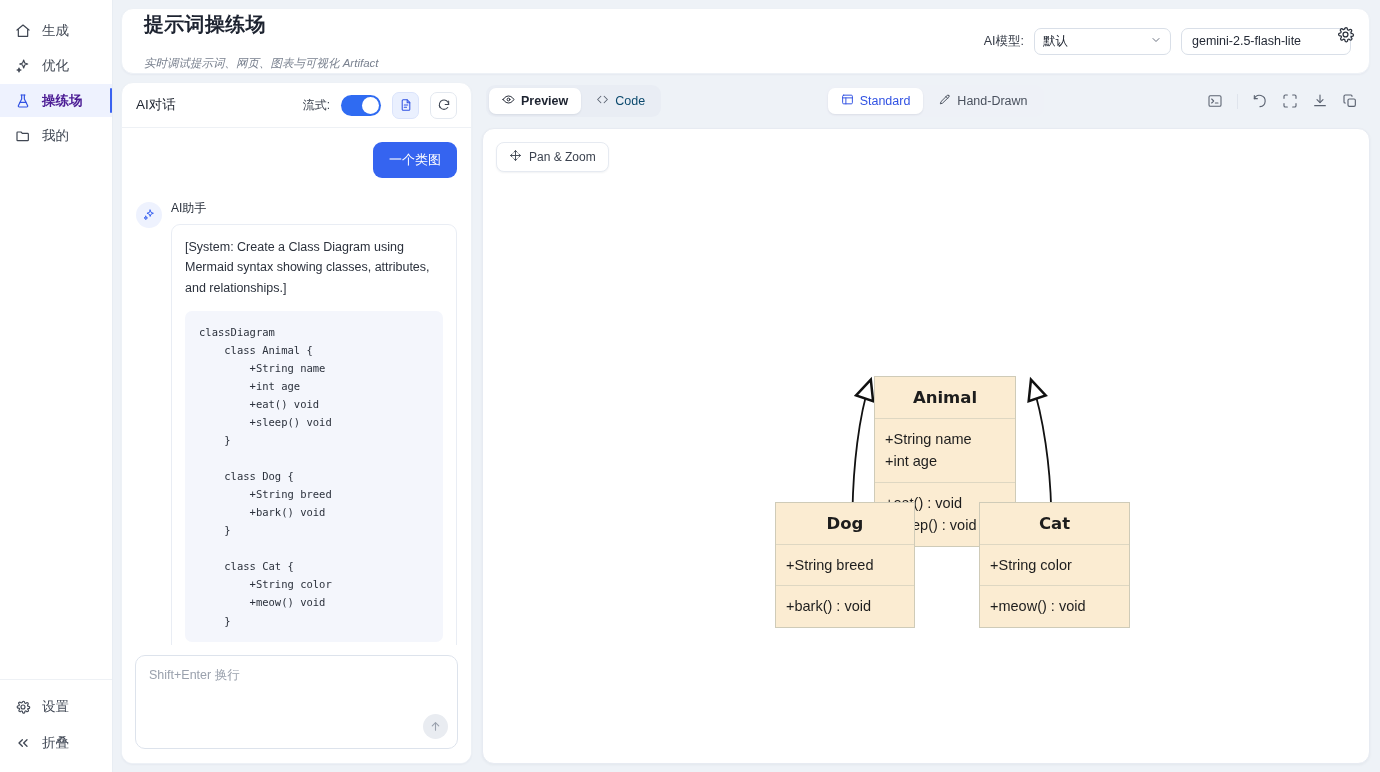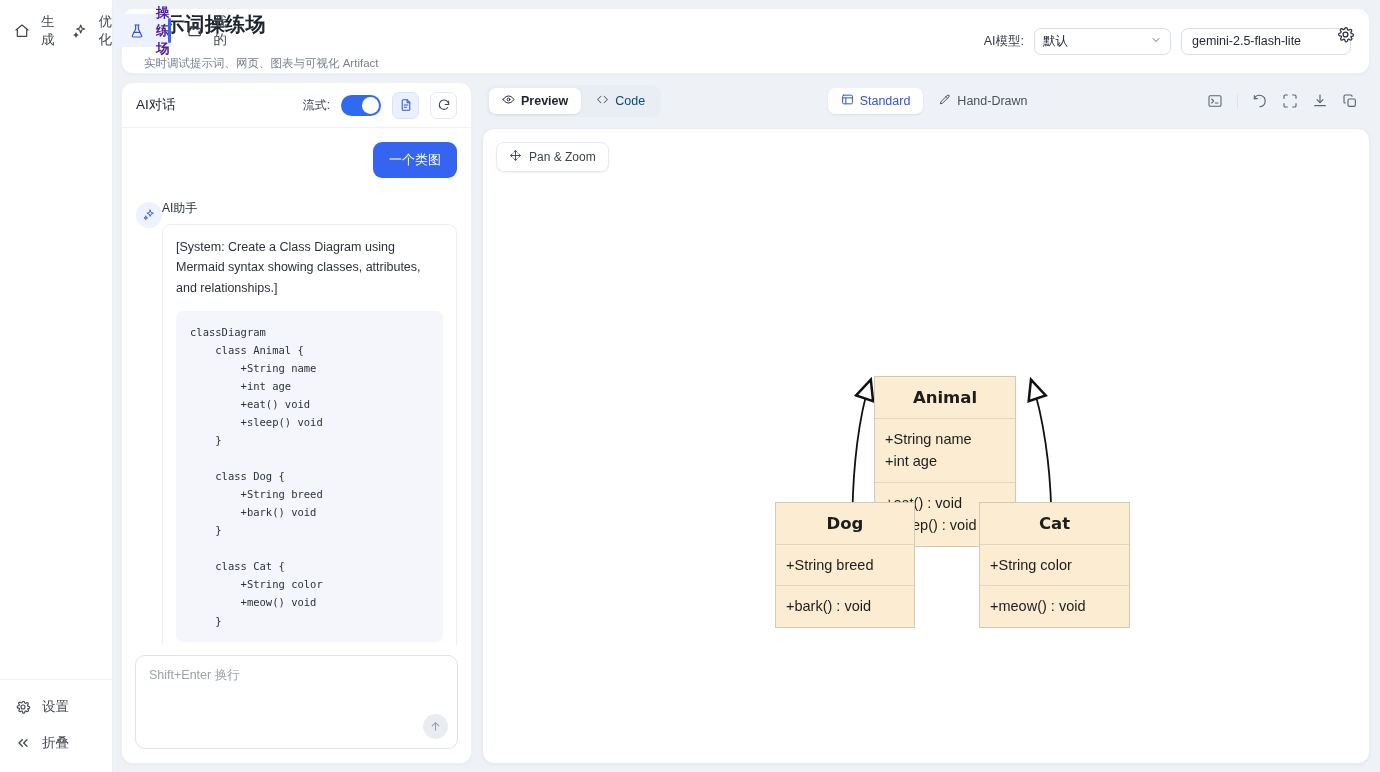--- a/index.html
+++ b/index.html
@@ -12,21 +12,21 @@
   .app { display: flex; width: 1380px; height: 772px; }
 
   
   .sidebar {
     width: 113px; height: 772px; background: #ffffff;
     border-right: 1px solid #e8edf3;
     display: flex; flex-direction: column; justify-content: space-between;
     padding-top: 14px; padding-bottom: 14px;
     position: relative; z-index: 5;
   }
-  .nav-list { display: flex; flex-direction: row; gap: 2px; }
+  .nav-list { display: flex; flex-direction: column; gap: 2px; }
   .nav-item {
     display: flex; align-items: center; gap: 11px;
     height: 33px; padding-left: 14px; margin: 0 0px;
     font-size: 13.5px; color: #3f4652; cursor: pointer; position: relative;
   }
   .nav-item .ic { width: 17px; height: 17px; display: flex; align-items: center; justify-content: center; }
   .nav-item.active { background: #eef2fe; color: #4c1d95; font-weight: 600; }
   .nav-item.active::after {
     content: ""; position: absolute; right: 0; top: 4px; bottom: 4px;
     width: 2.5px; background: #3b63f0; border-radius: 2px;
@@ -39,21 +39,21 @@
 
   
   .header {
     background: #fff; border-radius: 12px; height: 66px;
     display: flex; align-items: center; justify-content: space-between;
     padding: 0 18px 0 22px; border: 1px solid #edf1f6;
     box-shadow: 0 1px 2px rgba(18,34,66,.04);
     position: relative;
   }
   .title { font-size: 20px; font-weight: 700; color: #1d2330; letter-spacing: .3px; }
-  .subtitle { font-size: 11.5px; color: #79818f; margin-top: 18px; }
+  .subtitle { font-size: 11.5px; color: #79818f; margin-top: 18px; font-style: italic; }
   .hdr-right { display: flex; align-items: center; gap: 10px; }
   .hdr-label { font-size: 12.5px; color: #353b47; }
   .select {
     width: 137px; height: 27px; border: 1px solid #d9dfe8; border-radius: 7px;
     background: #fff; font-size: 12.5px; color: #242a36; padding: 0 8px;
     display: flex; align-items: center; justify-content: space-between; cursor: pointer;
   }
   .model-input {
     width: 170px; height: 27px; border: 1px solid #d9dfe8; border-radius: 7px;
     background: #fff; font-size: 12.5px; color: #242a36; padding: 0 10px;
@@ -84,21 +84,21 @@
     display: flex; align-items: center; justify-content: center; cursor: pointer;
   }
   .sq-btn.blue { background: #eaf0fe; border-color: #dae3fb; }
 
   .chat-body { flex: 1; overflow: hidden; padding: 14px 14px 0 14px; position: relative; }
   .user-row { display: flex; justify-content: flex-end; }
   .bubble-user {
     background: #3564f0; color: #fff; font-size: 13px; border-radius: 9px;
     padding: 9px 16px; max-width: 70%;
   }
-  .assist-row { display: flex; margin-top: 22px; }
+  .assist-row { display: flex; gap: 9px; margin-top: 22px; }
   .avatar {
     width: 26px; height: 26px; border-radius: 50%; background: #eef2fe; flex-shrink: 0;
     display: flex; align-items: center; justify-content: center; margin-top: 2px;
   }
   .assist-col { flex: 1; min-width: 0; }
   .assist-name { font-size: 12px; color: #2a313d; margin-bottom: 7px; }
   .bubble-assist {
     border: 1px solid #e9edf4; border-radius: 9px; background: #fff; padding: 12px 13px;
   }
   .assist-text { font-size: 12.5px; color: #2b313c; line-height: 1.62; }

